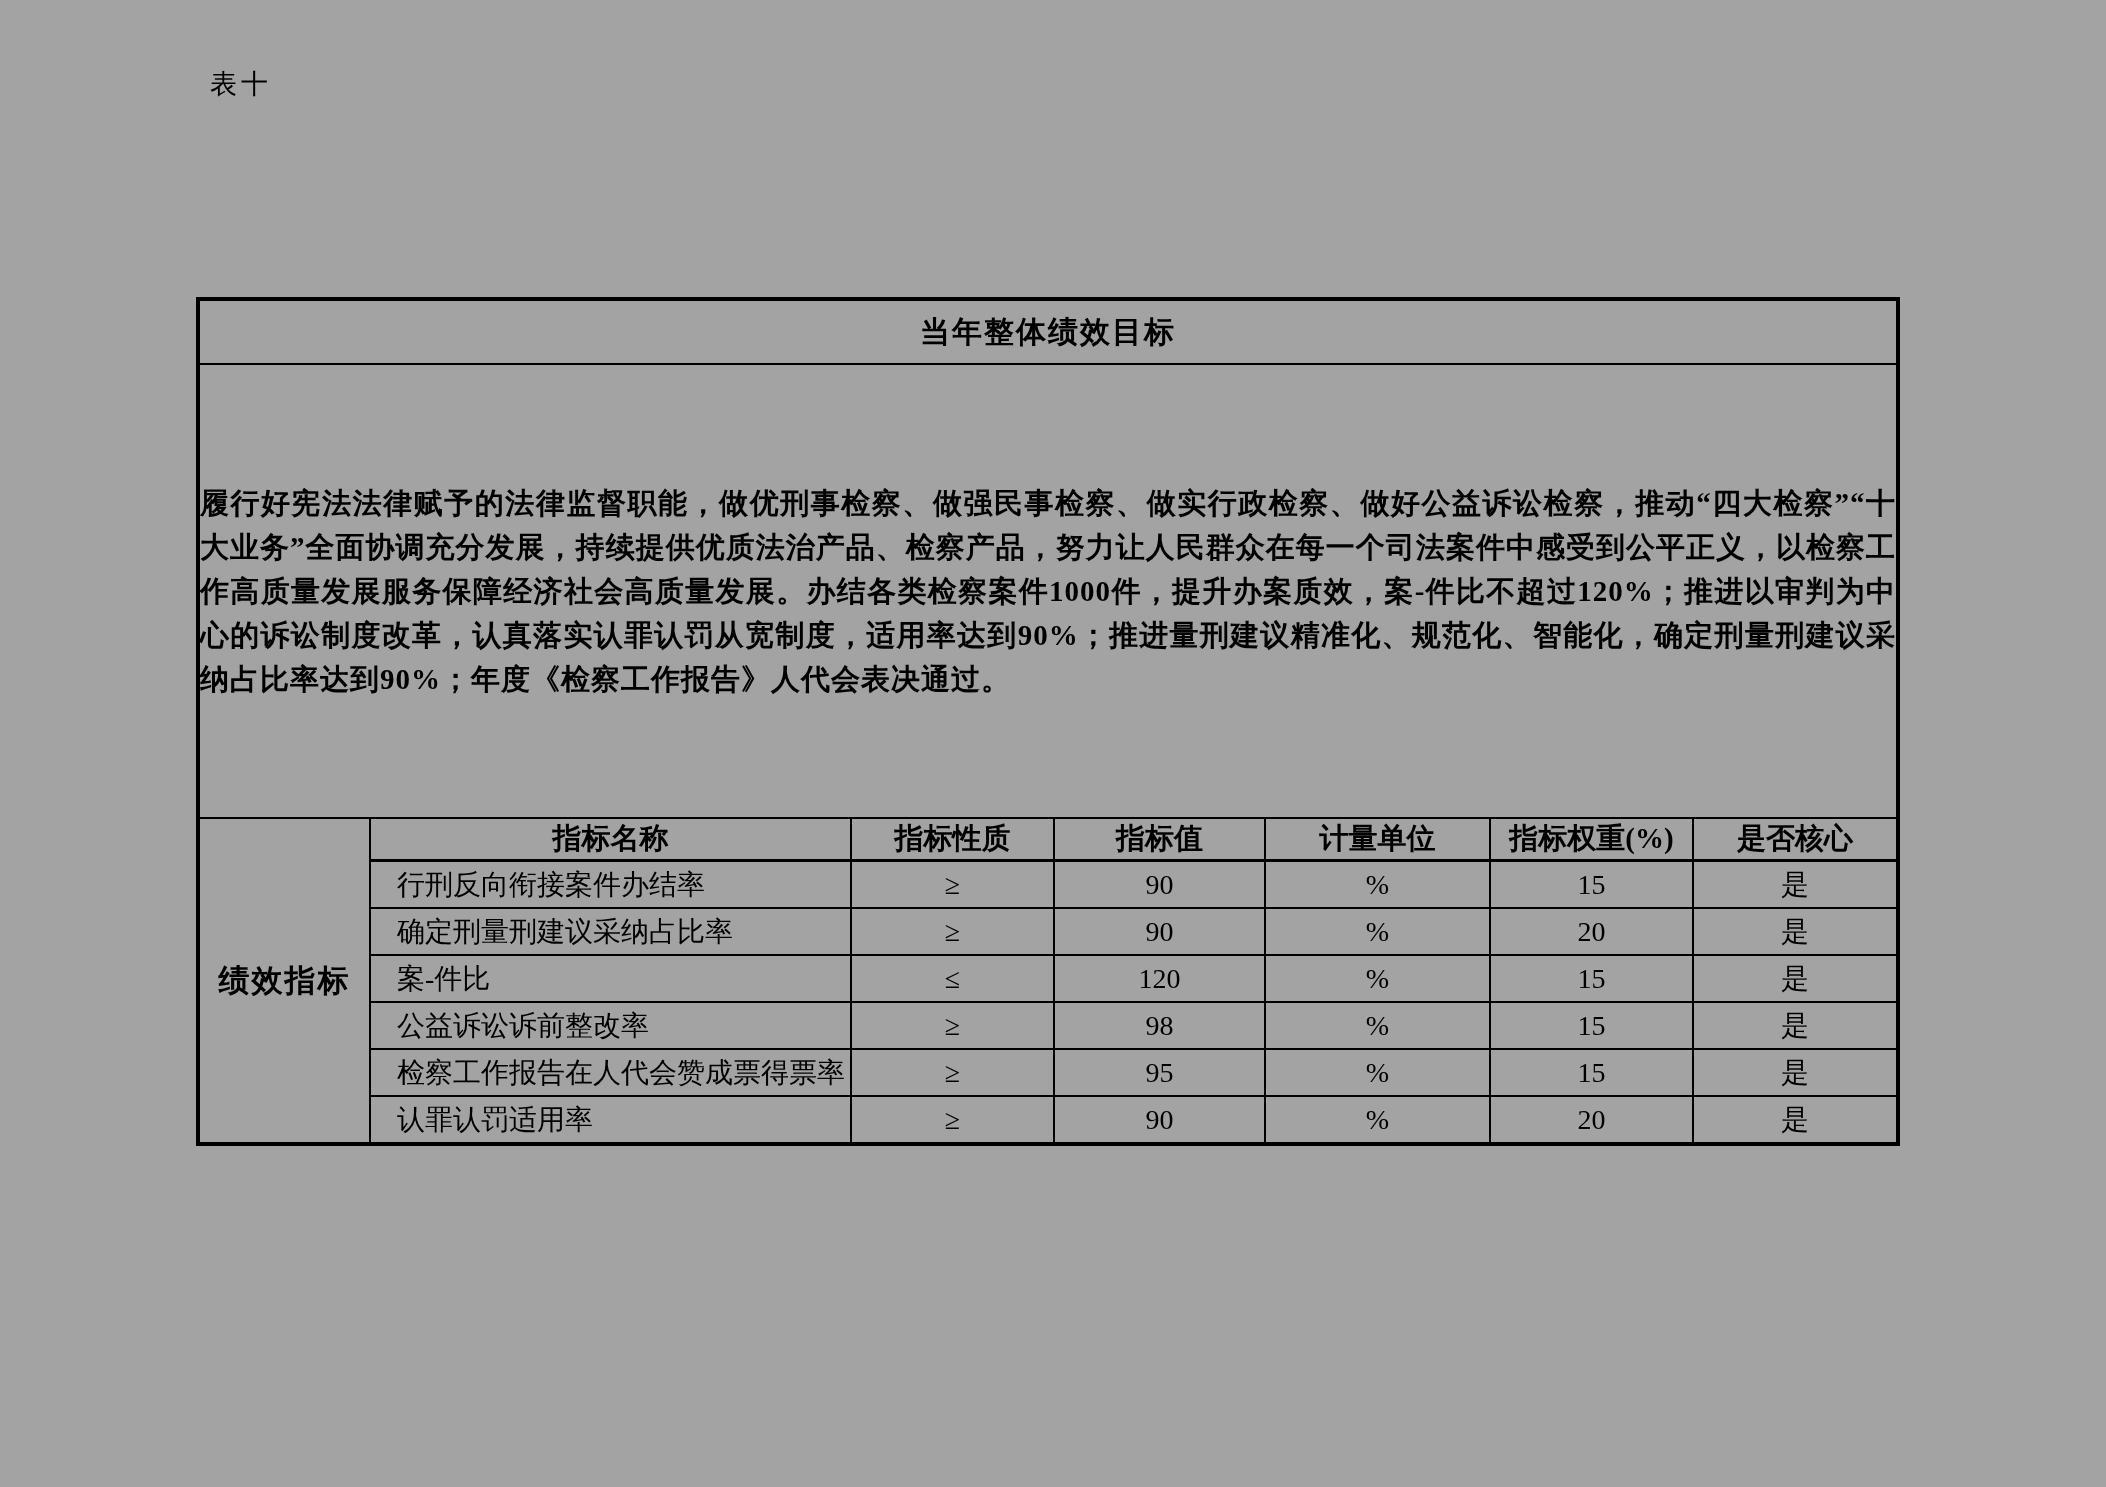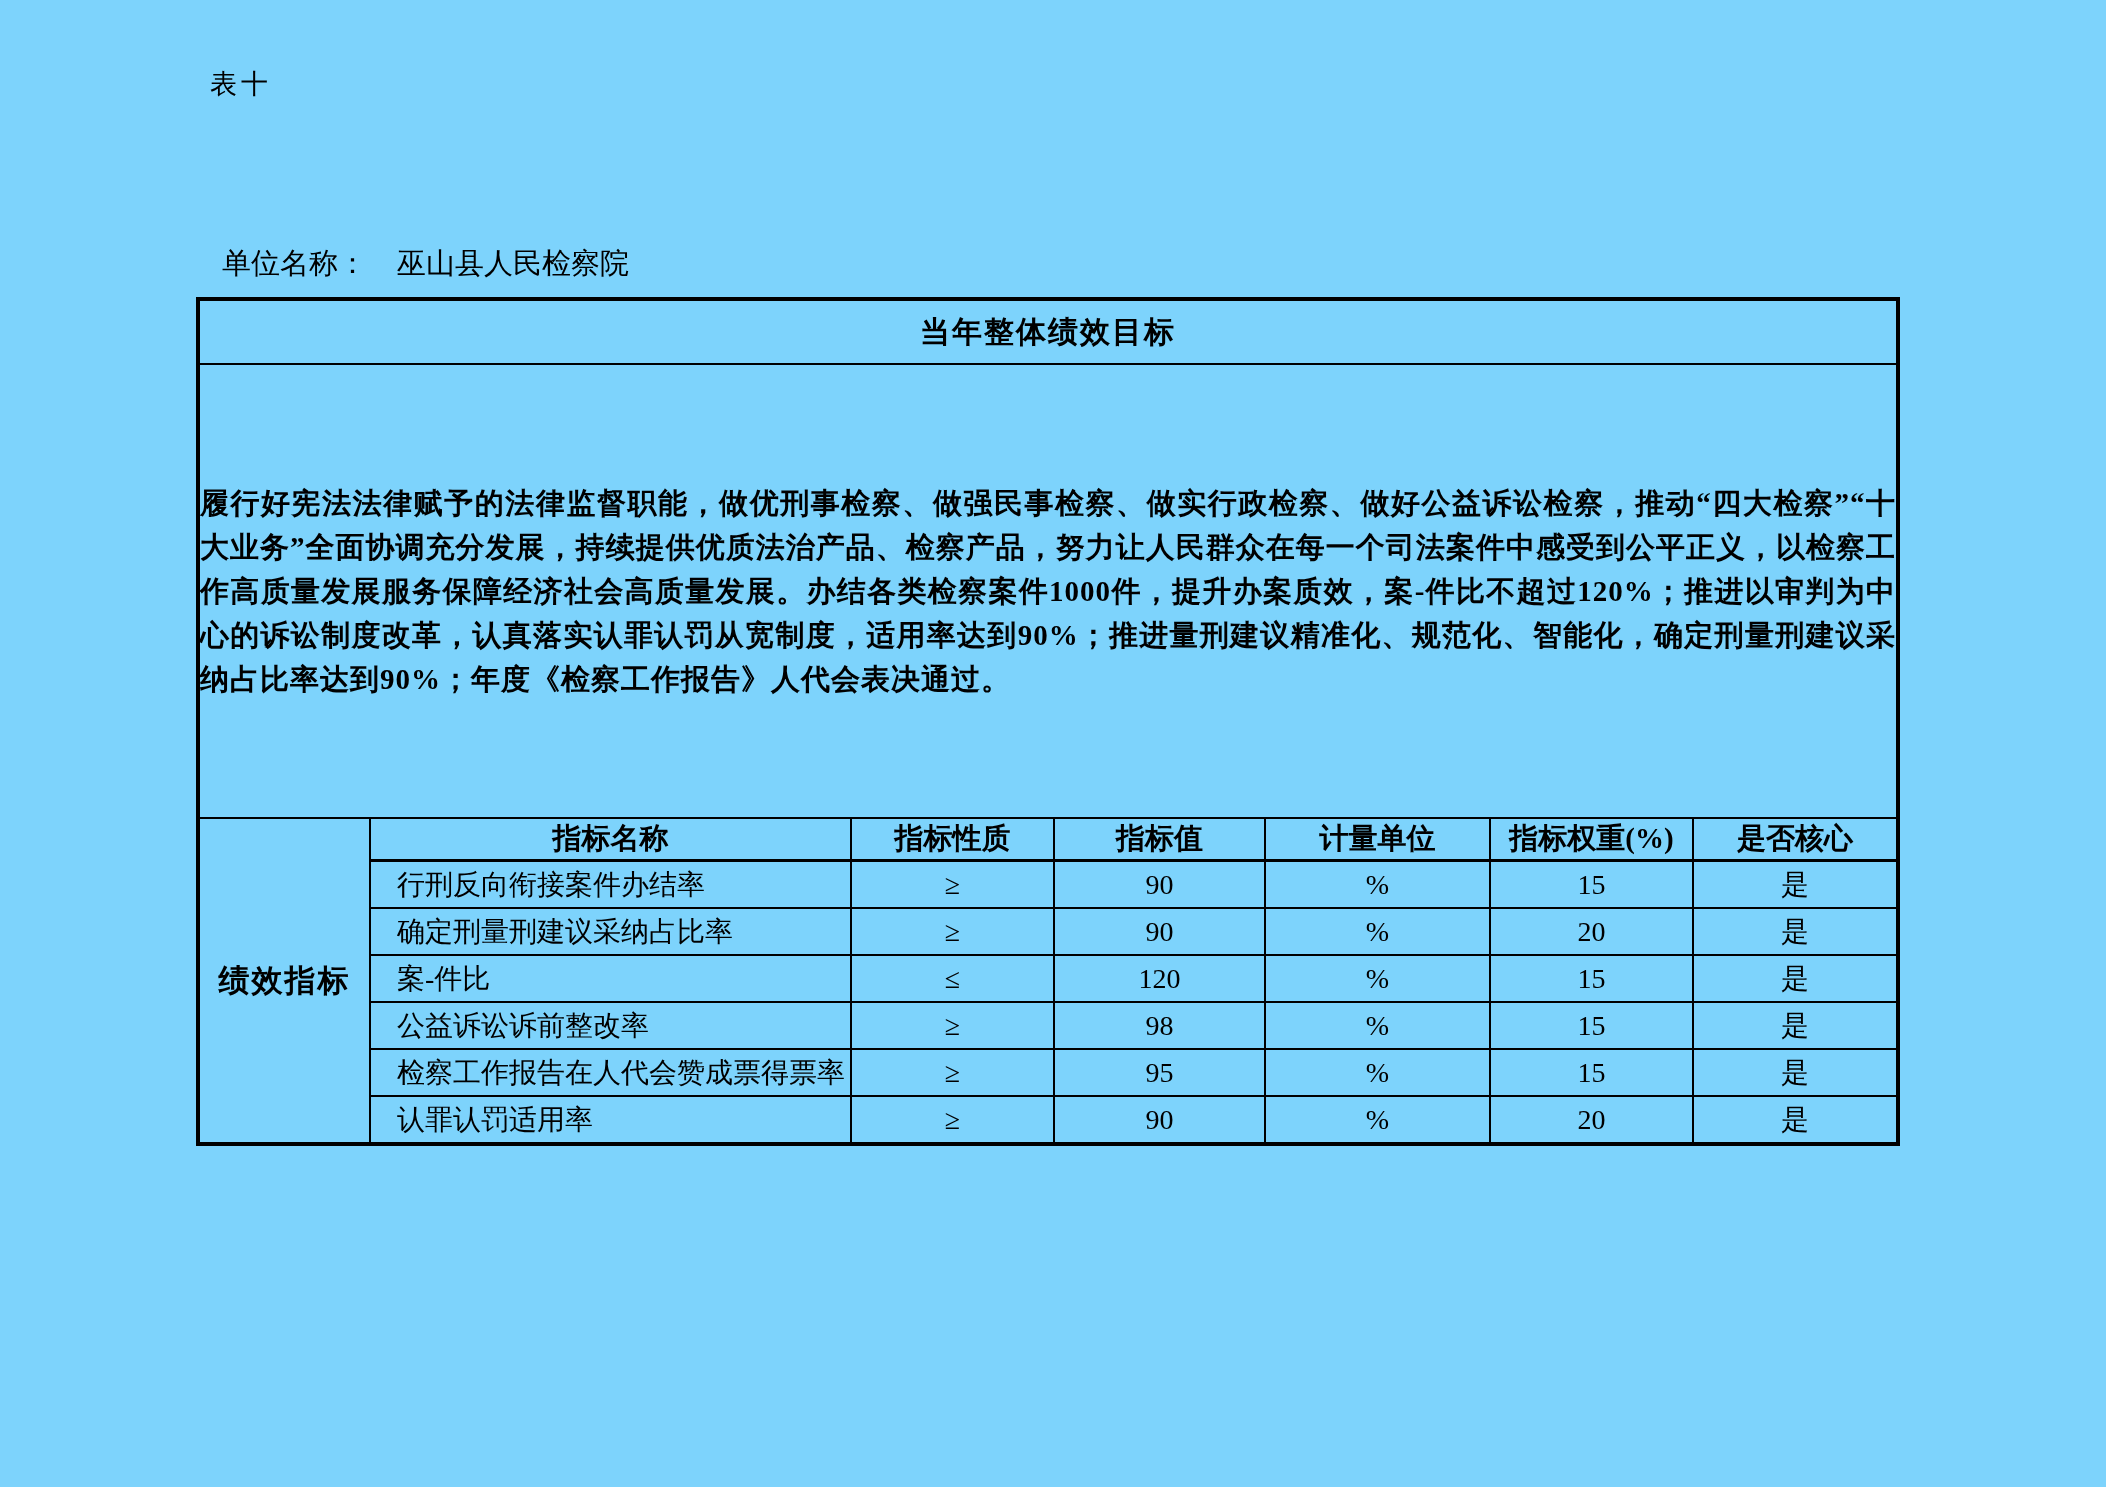--- a/index.html
+++ b/index.html
@@ -10,21 +10,21 @@
   body {
     width: 2106px;
     height: 1487px;
     position: relative;
     font-family: "Liberation Serif", "DejaVu Serif", serif;
     color: #000000;
   }
   .page {
     position: absolute;
     inset: 0;
-    background: #7dd3fc;
+    background: #a3a3a3;
   }
   .form-label {
     position: absolute;
     left: 210px;
     top: 66px;
     font-size: 27px;
     letter-spacing: 4px;
   }
   .title {
     position: absolute;
@@ -108,23 +108,20 @@
   }
 </style>
 </head>
 <body>
 
 <div class="page">
 
   <div class="form-label">表十</div>
 
 
-  <div class="unit-line">
-    <span>单位名称：</span><span class="unit-value">巫山县人民检察院</span>
-  </div>
 
   <table class="main-table">
     <colgroup>
       <col style="width:172px">
       <col style="width:481px">
       <col style="width:203px">
       <col style="width:211px">
       <col style="width:225px">
       <col style="width:203px">
       <col style="width:205px">

